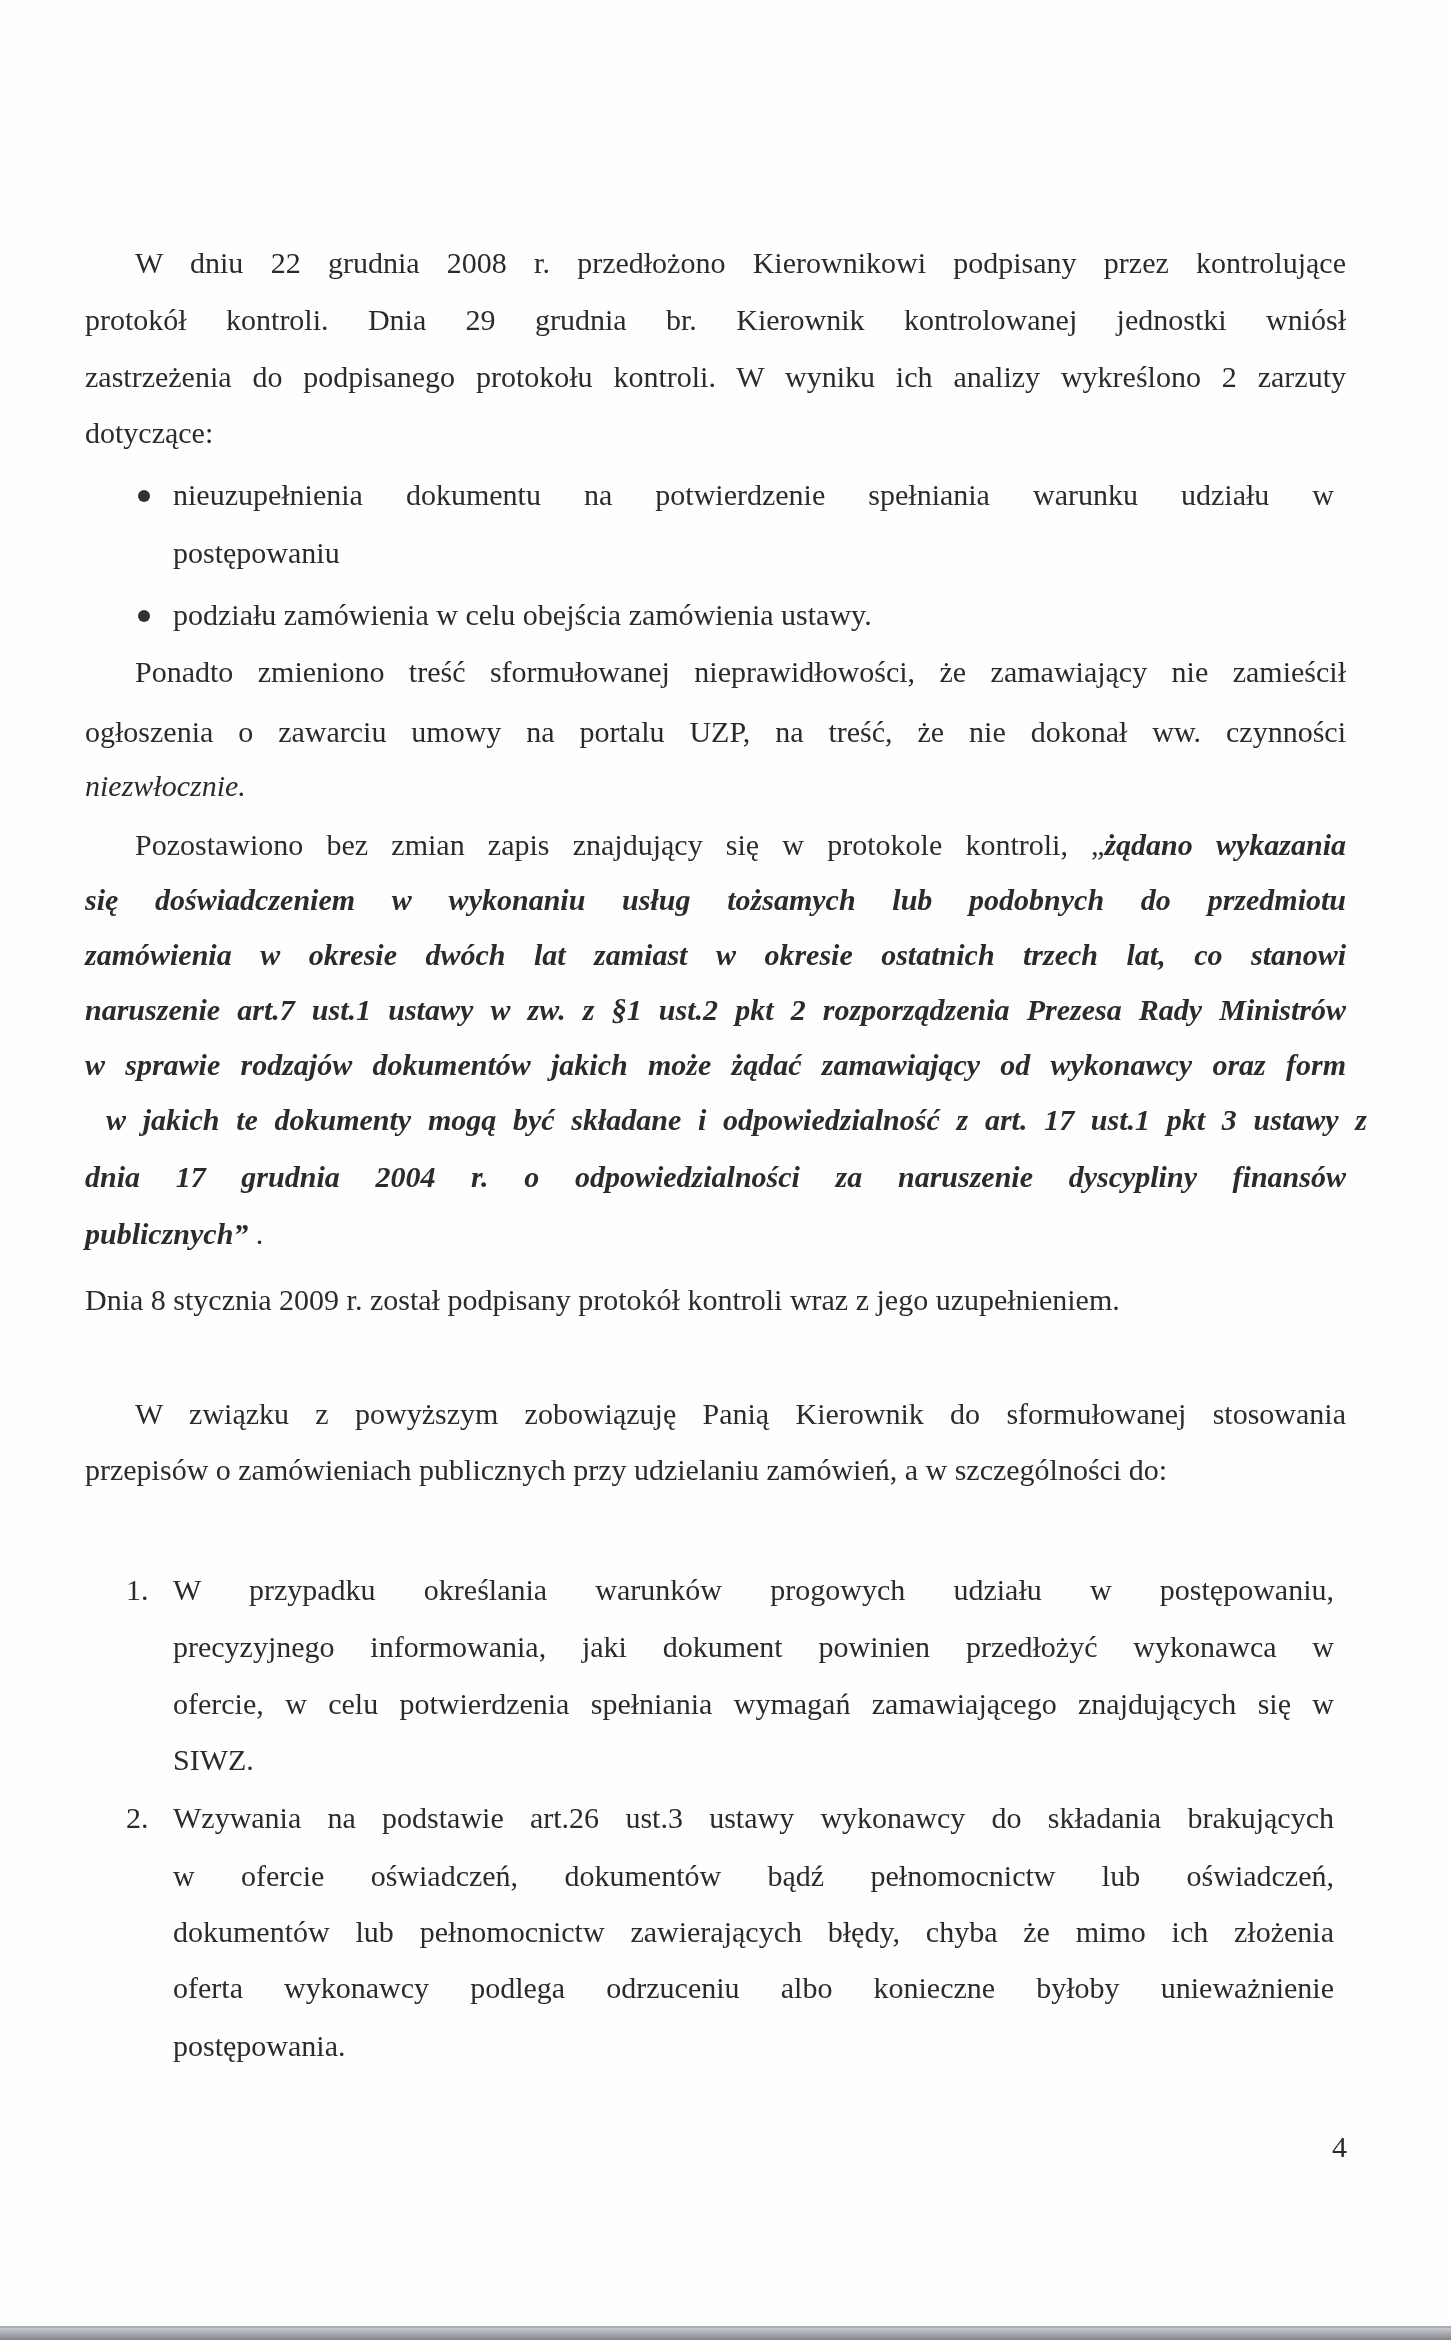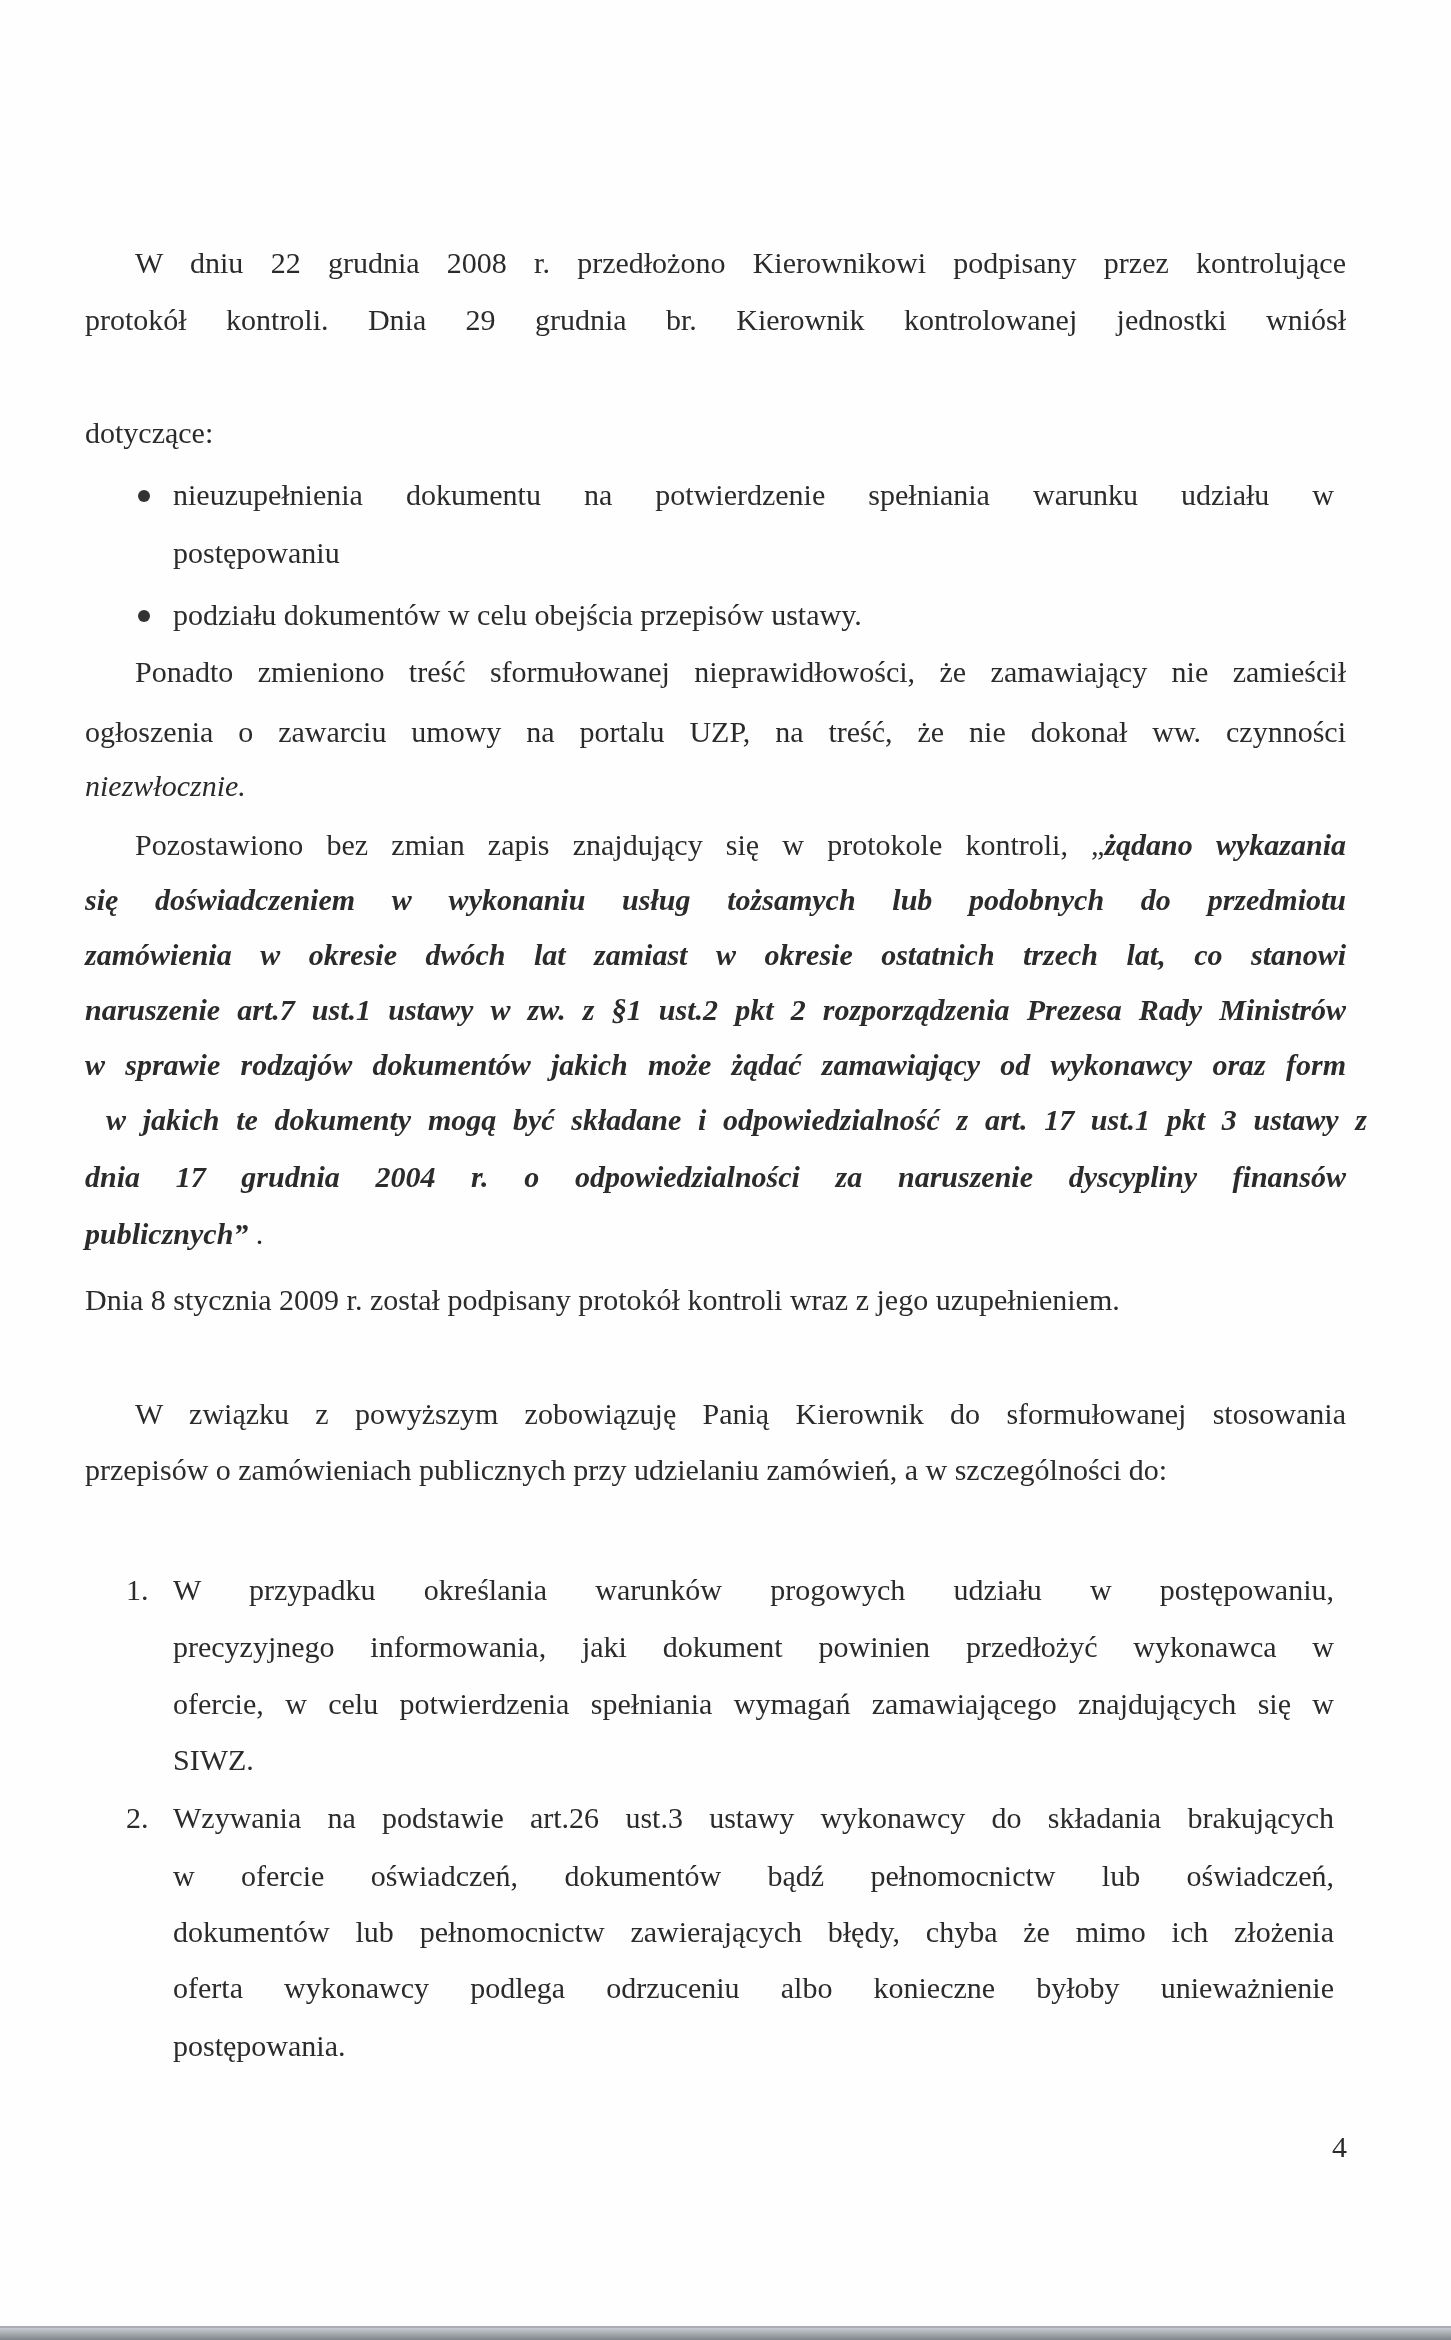--- a/index.html
+++ b/index.html
@@ -19,27 +19,28 @@
                background: linear-gradient(#c9ccd0, #7f858c); }
   .scan-line { position: absolute; left: 0; bottom: 12px; width: 1451px; height: 2px; background: #a7adb4; }
 </style>
 </head>
 <body>
 
 <div class="page">
 
   <div class="line indent" style="top: 243px; white-space: normal; height: 40px; overflow: visible;">W dniu 22 grudnia 2008 r. przedłożono Kierownikowi podpisany przez kontrolujące</div>
   <div class="line" style="top: 300px; white-space: normal; height: 40px; overflow: visible;">protokół kontroli. Dnia 29 grudnia br. Kierownik kontrolowanej jednostki   wniósł</div>
+  <div class="line" style="top: 357px; white-space: normal; height: 40px; overflow: visible;">zastrzeżenia do podpisanego protokołu kontroli. W wyniku ich analizy wykreślono 2 zarzuty</div>
   <div class="line last" style="top: 413px; white-space: normal; height: 40px; overflow: visible;">dotyczące:</div>
 
   <span class="bullet" style="top:490px;"></span>
   <div class="line bul-text" style="top: 475px; white-space: normal; height: 40px; overflow: visible;">nieuzupełnienia dokumentu na potwierdzenie spełniania warunku udziału w</div>
   <div class="line bul-text last" style="top: 533px; white-space: normal; height: 40px; overflow: visible;">postępowaniu</div>
   <span class="bullet" style="top:610px;"></span>
-  <div class="line bul-text last" style="top: 595px; white-space: normal; height: 40px; overflow: visible;">podziału dokumentów w celu obejścia przepisów ustawy.</div>
+  <div class="line bul-text last" style="top: 595px; white-space: normal; height: 40px; overflow: visible;">podziału zamówienia w celu obejścia zamówienia ustawy.</div>
 
   <div class="line indent" style="top: 652px; white-space: normal; height: 40px; overflow: visible;">Ponadto zmieniono treść sformułowanej nieprawidłowości, że zamawiający nie zamieścił</div>
   <div class="line" style="top: 712px; white-space: normal; height: 40px; overflow: visible;">ogłoszenia o zawarciu umowy na portalu UZP, na treść, że nie dokonał ww. czynności</div>
   <div class="line last" style="top: 766px; white-space: normal; height: 40px; overflow: visible; font-style: italic;">niezwłocznie.</div>
 
   <div class="line indent" style="top: 825px; white-space: normal; height: 40px; overflow: visible;"><span>Pozostawiono bez zmian zapis znajdujący się w protokole kontroli, „</span><span class="bi">żądano wykazania</span></div>
   <div class="line bi" style="top: 880px; white-space: normal; height: 40px; overflow: visible;">się doświadczeniem w wykonaniu usług tożsamych lub podobnych do przedmiotu</div>
   <div class="line bi" style="top: 935px; white-space: normal; height: 40px; overflow: visible;">zamówienia w okresie dwóch lat zamiast w okresie ostatnich trzech lat, co stanowi</div>
   <div class="line bi" style="top: 990px; white-space: normal; height: 40px; overflow: visible;">naruszenie art.7 ust.1 ustawy w zw. z §1 ust.2 pkt 2 rozporządzenia Prezesa Rady Ministrów</div>
   <div class="line bi" style="top: 1045px; white-space: normal; height: 40px; overflow: visible;">w sprawie rodzajów dokumentów jakich może żądać zamawiający od wykonawcy oraz form</div>

